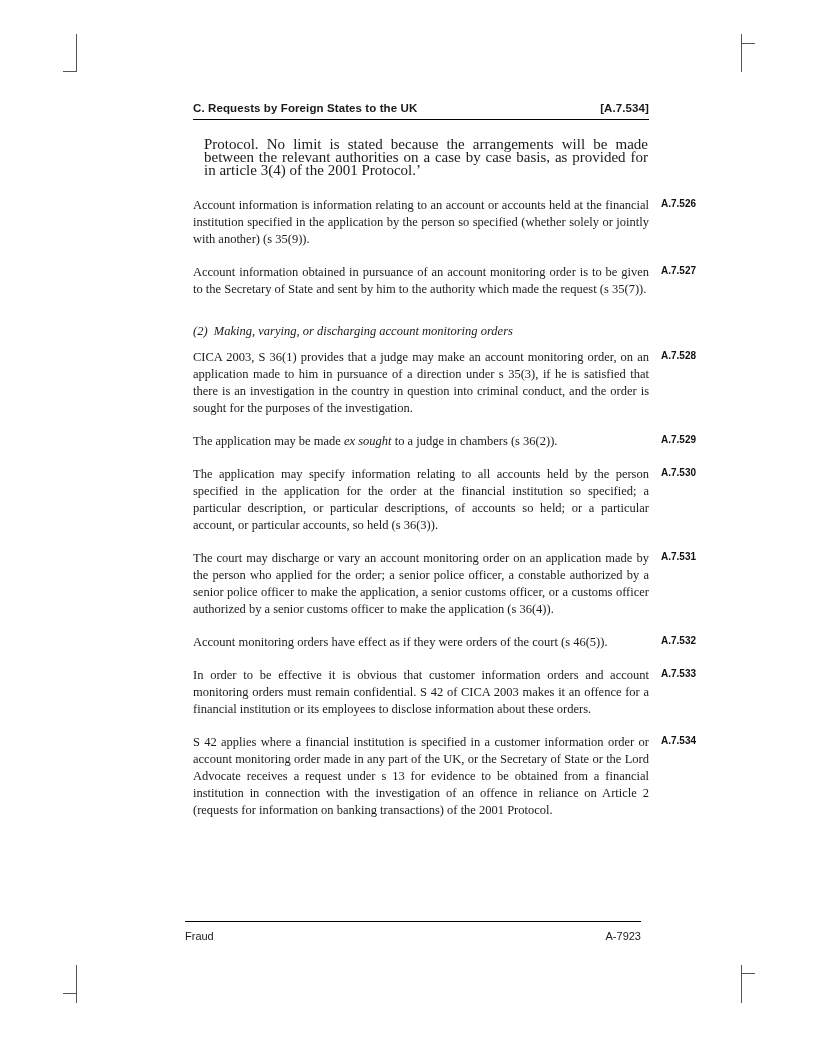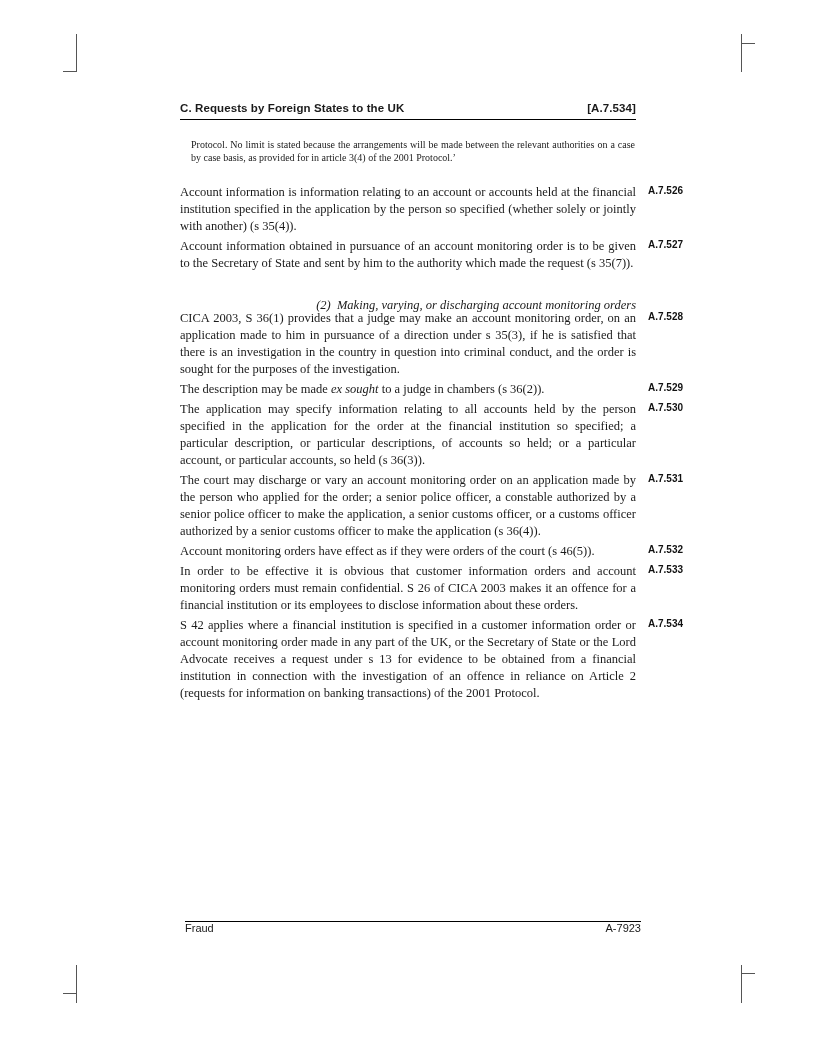--- a/index.html
+++ b/index.html
@@ -12,48 +12,48 @@
     color: #1a1a1a;
     overflow: hidden;
   }
   
   .crop { position: absolute; background: #555; }
   .crop.v { width: 1px; height: 38px; }
   .crop.h { width: 13px; height: 1px; }
 
   .content {
     position: absolute;
-    left: 180px;
+    left: 193px;
     top: 102px;
     width: 456px;
   }
   .header-row {
     display: flex;
     justify-content: space-between;
     align-items: baseline;
     font-family: "Liberation Sans", sans-serif;
     font-weight: bold;
     font-size: 11.5px;
     letter-spacing: 0.1px;
   }
   .header-rule {
     border: none;
     border-top: 1.2px solid #000;
     margin: 5px 0 0 0;
   }
   .small-note {
     margin: 18px 0 0 11px;
     width: 444px;
-    font-size: 10px;
+    font-size: 15px;
     line-height: 13px;
     text-align: justify;
   }
   .para {
     position: relative;
-    margin-top: 3px;
+    margin-top: 16px;
     width: 456px;
   }
   .para .body {
     margin: 0;
     font-size: 12.5px;
     line-height: 17px;
     text-align: justify;
   }
   .margin-num {
     position: absolute;
@@ -63,30 +63,30 @@
     font-weight: bold;
     font-size: 10px;
     white-space: nowrap;
     color: #111;
   }
   .subheading {
     font-style: italic;
     font-weight: normal;
     font-size: 12.5px;
     line-height: 17px;
-    text-align: right;
+    text-align: left;
     margin: 25px 0 -7px 0;
   }
   .footer {
     position: absolute;
     left: 185px;
     top: 921px;
     width: 456px;
     border-top: 1.2px solid #000;
-    padding-top: 0;
+    padding-top: 8px;
     display: flex;
     justify-content: space-between;
     font-family: "Liberation Sans", sans-serif;
     font-size: 11px;
   }
   em { font-style: italic; }
 </style>
 </head>
 <body>
 
@@ -105,59 +105,59 @@
 
     <div class="header-row">
       <span>C. Requests by Foreign States to the UK</span>
       <span>[A.7.534]</span>
     </div>
     <hr class="header-rule">
 
     <p class="small-note">Protocol. No limit is stated because the arrangements will be made between the relevant authorities on a case by case basis, as provided for in article 3(4) of the 2001 Protocol.’</p>
 
     <div class="para" style="margin-top:20px;">
-      <p class="body">Account information is information relating to an account or accounts held at the financial institution specified in the application by the person so specified (whether solely or jointly with another) (s 35(4)).</p>
+      <p class="body">Account information is information relating to an account or accounts held at the financial institution specified in the application by the person so specified (whether solely or jointly with another) (s 35(9)).</p>
       <span class="margin-num">A.7.526</span>
     </div>
 
     <div class="para">
       <p class="body">Account information obtained in pursuance of an account monitoring order is to be given to the Secretary of State and sent by him to the authority which made the request (s 35(7)).</p>
       <span class="margin-num">A.7.527</span>
     </div>
 
     <h3 class="subheading">(2)&nbsp;&nbsp;Making, varying, or discharging account monitoring orders</h3>
 
     <div class="para">
       <p class="body">CICA 2003, S 36(1) provides that a judge may make an account monitoring order, on an application made to him in pursuance of a direction under s 35(3), if he is satisfied that there is an investigation in the country in question into criminal conduct, and the order is sought for the purposes of the investigation.</p>
       <span class="margin-num">A.7.528</span>
     </div>
 
     <div class="para">
-      <p class="body"><span>The description may be made </span><em>ex sought</em><span> to a judge in chambers (s 36(2)).</span></p>
+      <p class="body"><span>The application may be made </span><em>ex sought</em><span> to a judge in chambers (s 36(2)).</span></p>
       <span class="margin-num">A.7.529</span>
     </div>
 
     <div class="para">
       <p class="body">The application may specify information relating to all accounts held by the person specified in the application for the order at the financial institution so specified; a particular description, or particular descriptions, of accounts so held; or a particular account, or particular accounts, so held (s 36(3)).</p>
       <span class="margin-num">A.7.530</span>
     </div>
 
     <div class="para">
       <p class="body">The court may discharge or vary an account monitoring order on an application made by the person who applied for the order; a senior police officer, a constable authorized by a senior police officer to make the application, a senior customs officer, or a customs officer authorized by a senior customs officer to make the application (s 36(4)).</p>
       <span class="margin-num">A.7.531</span>
     </div>
 
     <div class="para">
       <p class="body">Account monitoring orders have effect as if they were orders of the court (s 46(5)).</p>
       <span class="margin-num">A.7.532</span>
     </div>
 
 
     <div class="para">
-      <p class="body">In order to be effective it is obvious that customer information orders and account monitoring orders must remain confidential. S 26 of CICA 2003 makes it an offence for a financial institution or its employees to disclose information about these orders.</p>
+      <p class="body">In order to be effective it is obvious that customer information orders and account monitoring orders must remain confidential. S 42 of CICA 2003 makes it an offence for a financial institution or its employees to disclose information about these orders.</p>
       <span class="margin-num">A.7.533</span>
     </div>
 
     <div class="para">
       <p class="body">S 42 applies where a financial institution is specified in a customer information order or account monitoring order made in any part of the UK, or the Secretary of State or the Lord Advocate receives a request under s 13 for evidence to be obtained from a financial institution in connection with the investigation of an offence in reliance on Article 2 (requests for information on banking transactions) of the 2001 Protocol.</p>
       <span class="margin-num">A.7.534</span>
     </div>
 
   </div>
 

